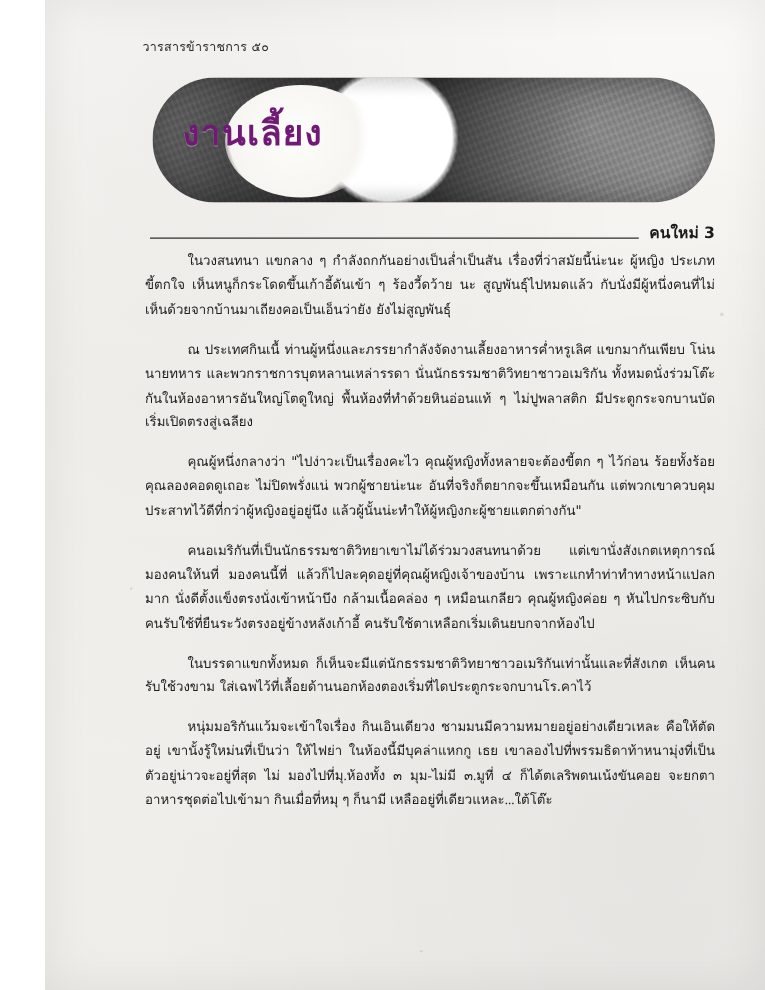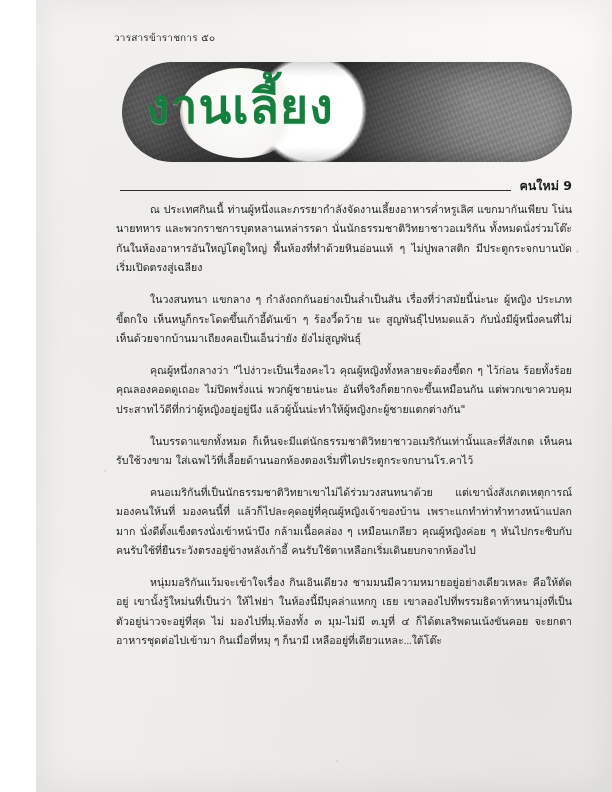--- a/index.html
+++ b/index.html
@@ -81,23 +81,23 @@
     border-radius: 50%;
     background: radial-gradient(circle at 45% 45%, #fdfdfb 0%, #f6f5f1 62%, rgba(246,245,241,0.0) 72%);
     filter: blur(0.4px);
   }
   .banner-title {
     position: absolute;
     left: 24px;
     top: 14px;
     width: 404px;
     font-family: "Liberation Sans", sans-serif;
-    font-size: 48px;
+    font-size: 28px;
     font-weight: bold;
-    color: #15803d;
+    color: #701a75;
     letter-spacing: 1px;
     line-height: 62px;
     text-shadow: 0 1px 0 rgba(255,255,255,0.35);
     white-space: nowrap;
   }
 
   
   .byline-row {
     position: absolute;
     left: 84px;
@@ -165,29 +165,29 @@
 
   <div class="banner">
     <div class="banner-shape"></div>
     <div class="banner-grain"></div>
     <div class="banner-blob"></div>
     <div class="banner-title">งานเลี้ยง</div>
   </div>
 
   <div class="byline-row">
     <div class="byline-rule"></div>
-    <div class="byline-name">คนใหม่ 9</div>
+    <div class="byline-name">คนใหม่ 3</div>
   </div>
 
   <div class="body">
+    <p class="para">ในวงสนทนา แขกลาง ๆ กำลังถกกันอย่างเป็นล่ำเป็นสัน เรื่องที่ว่าสมัยนี้น่ะนะ ผู้หญิง ประเภทขี้ตกใจ เห็นหนูก็กระโดดขึ้นเก้าอี้ดันเข้า ๆ ร้องวี้ดว้าย นะ สูญพันธุ์ไปหมดแล้ว กับนั่งมีผู้หนึ่งคนที่ไม่เห็นด้วยจากบ้านมาเถียงคอเป็นเอ็นว่ายัง ยังไม่สูญพันธุ์</p>
     <p class="para">ณ ประเทศกินเนื้  ท่านผู้หนึ่งและภรรยากำลังจัดงานเลี้ยงอาหารค่ำหรูเลิศ แขกมากันเพียบ โน่น นายทหาร และพวกราชการบุตหลานเหล่ารรดา นั่นนักธรรมชาติวิทยาชาวอเมริกัน ทั้งหมดนั่งร่วมโต๊ะกันในห้องอาหารอันใหญ่โตดูใหญ่ พื้นห้องที่ทำด้วยหินอ่อนแท้ ๆ ไม่ปูพลาสติก มีประตูกระจกบานบัดเริ่มเปิดตรงสู่เฉลียง</p>
-    <p class="para">ในวงสนทนา แขกลาง ๆ กำลังถกกันอย่างเป็นล่ำเป็นสัน เรื่องที่ว่าสมัยนี้น่ะนะ ผู้หญิง ประเภทขี้ตกใจ เห็นหนูก็กระโดดขึ้นเก้าอี้ดันเข้า ๆ ร้องวี้ดว้าย นะ สูญพันธุ์ไปหมดแล้ว กับนั่งมีผู้หนึ่งคนที่ไม่เห็นด้วยจากบ้านมาเถียงคอเป็นเอ็นว่ายัง ยังไม่สูญพันธุ์</p>
     <p class="para">คุณผู้หนึ่งกลางว่า "ไปง่าวะเป็นเรื่องคะไว คุณผู้หญิงทั้งหลายจะต้องขี้ตก ๆ ไว้ก่อน ร้อยทั้งร้อย คุณลองคอดดูเถอะ ไม่ปิดพรั่งแน่ พวกผู้ชายน่ะนะ อันที่จริงก็ตยากจะขึ้นเหมือนกัน แต่พวกเขาควบคุมประสาทไว้ดีที่กว่าผู้หญิงอยู่อยู่นึง แล้วผู้นั้นน่ะทำให้ผู้หญิงกะผู้ชายแตกต่างกัน"</p>
+    <p class="para">คนอเมริกันที่เป็นนักธรรมชาติวิทยาเขาไม่ได้ร่วมวงสนทนาด้วย แต่เขานั่งสังเกตเหตุการณ์ มองคนให้นที่ มองคนนี้ที่ แล้วก็ไปละคุดอยู่ที่คุณผู้หญิงเจ้าของบ้าน เพราะแกทำท่าทำทางหน้าแปลกมาก นั่งดีตั้งแข็งตรงนั่งเข้าหน้าบึง กล้ามเนื้อคล่อง ๆ เหมือนเกลียว คุณผู้หญิงค่อย ๆ หันไปกระซิบกับคนรับใช้ที่ยืนระวังตรงอยู่ข้างหลังเก้าอี้ คนรับใช้ตาเหลือกเริ่มเดินยบกจากห้องไป</p>
     <p class="para">ในบรรดาแขกทั้งหมด ก็เห็นจะมีแต่นักธรรมชาติวิทยาชาวอเมริกันเท่านั้นและที่สังเกต เห็นคนรับใช้วงขาม ใส่เฉพไว้ที่เลื้อยด้านนอกห้องตองเริ่มที่ไดประตูกระจกบานโร.คาไว้</p>
-    <p class="para">คนอเมริกันที่เป็นนักธรรมชาติวิทยาเขาไม่ได้ร่วมวงสนทนาด้วย แต่เขานั่งสังเกตเหตุการณ์ มองคนให้นที่ มองคนนี้ที่ แล้วก็ไปละคุดอยู่ที่คุณผู้หญิงเจ้าของบ้าน เพราะแกทำท่าทำทางหน้าแปลกมาก นั่งดีตั้งแข็งตรงนั่งเข้าหน้าบึง กล้ามเนื้อคล่อง ๆ เหมือนเกลียว คุณผู้หญิงค่อย ๆ หันไปกระซิบกับคนรับใช้ที่ยืนระวังตรงอยู่ข้างหลังเก้าอี้ คนรับใช้ตาเหลือกเริ่มเดินยบกจากห้องไป</p>
     <p class="para">หนุ่มมอริกันแว้มจะเข้าใจเรื่อง กินเอินเดียวง ชามมนมีความหมายอยู่อย่างเดียวเหละ คือให้ตัดอยู่ เขานั้งรู้ใหม่นที่เป็นว่า ให้ไฟย่า ในห้องนี้มีบุคล่าแหกกู เธย เขาลองไปที่พรรมธิดาท้าหนามุ่งที่เป็นตัวอยู่น่าวจะอยู่ที่สุด ไม่ มองไปที่มุ.ห้องทั้ง ๓ มุม-ไม่มี ๓.มูที่ ๔ ก็ได้ตเลริพดนเน้งขันคอย จะยกตาอาหารชุดต่อไปเข้ามา กินเมื่อที่หมุ ๆ ก็นามี เหลืออยู่ที่เดียวแหละ...ใต้โต๊ะ</p>
   </div>
 
   <div class="speck" style="left:540px; top:250px; width:3px; height:3px;"></div>
   <div class="speck" style="left:68px; top:470px; width:2px; height:2px;"></div>
   <div class="speck" style="left:300px; top:760px; width:2px; height:2px;"></div>
   <div class="edge-shade"></div>
 </div>
 
 </body></html>

